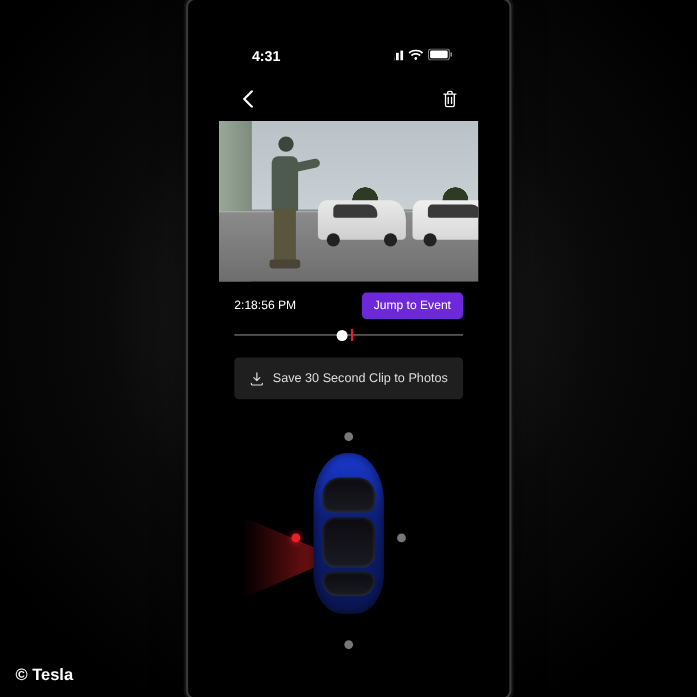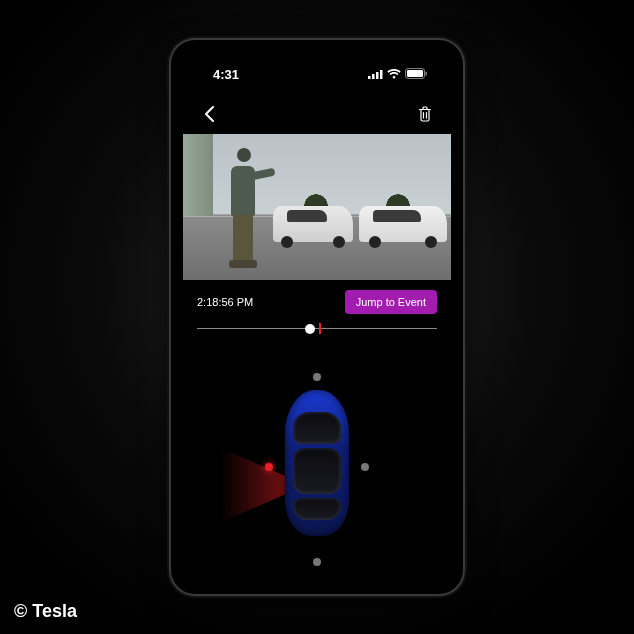--- a/index.html
+++ b/index.html
@@ -9,32 +9,32 @@
     font-family: -apple-system, "SF Pro Text", "Helvetica Neue", Arial, sans-serif;
     color: #fff;
     position: relative;
     overflow: hidden;
   }
   .credit {
     position: absolute;
     left: 14px;
     bottom: 12px;
     color: #fff;
-    font-size: 18px;
+    font-size: 15px;
     font-weight: 600;
   }
   .phone {
     position: absolute;
     left: 50%; top: 50%;
     transform: translate(-50%, -50%);
-    width: 292px; height: 554px;
+    width: 292px; height: 634px;
     background: #000;
-    border-radius: 24px;
+    border-radius: 6px;
     box-shadow: 0 0 0 2px #3a3a3a, 0 0 0 4px #111, 0 10px 30px rgba(0,0,0,0.6);
-    padding: 12px;
+    padding: 28px;
   }
   .screen {
     width: 100%; height: 100%;
     background: #000;
     border-radius: 36px;
     overflow: hidden;
     position: relative;
     display: flex;
     flex-direction: column;
   }
@@ -93,21 +93,21 @@
   .car .win { position:absolute; top:4px; left:14px; right:26px; height:12px; background:#3a3a3a; border-radius:4px 8px 2px 2px; }
   .car .wheel { position:absolute; bottom:-6px; width:12px; height:12px; background:#222; border-radius:50%; }
   .edge { position:absolute; left:0; top:0; bottom:0; width:30px; background: linear-gradient(90deg, #9aa89a, #7e8c7e); }
   .time-row {
     display: flex; justify-content: space-between; align-items: center;
     padding: 10px 14px 6px 14px;
     flex: 0 0 auto;
   }
   .timestamp { font-size: 11px; color: #fff; }
   .jump-btn {
-    background: #a21caf; color: #fff; border: none;
+    background: #6d28d9; color: #fff; border: none;
     font-size: 11px; font-weight: 500;
     padding: 6px 11px; border-radius: 4px; cursor: pointer;
   }
   .slider-wrap { padding: 8px 14px 14px 14px; position: relative; flex: 0 0 auto; }
   .track { height: 1px; background: #888; position: relative; }
   .thumb { position: absolute; top: 50%; transform: translate(-50%,-50%); width: 10px; height: 10px; background: #fff; border-radius: 50%; }
   .event-mark { position: absolute; top: -5px; width: 2px; height: 11px; background: #e82127; }
   .save-btn {
     margin: 6px 14px 0 14px;
     background: #1f1f1f; color: #ddd;
@@ -213,20 +213,26 @@
       <button class="jump-btn">Jump to Event</button>
     </div>
 
     <div class="slider-wrap">
       <div class="track">
         <div class="event-mark" style="left:51%"></div>
         <div class="thumb" style="left:47%"></div>
       </div>
     </div>
 
+    <button class="save-btn">
+      <svg width="13" height="13" viewBox="0 0 13 13">
+          <path d="M6.5 1v7m0 0L3.8 5.3M6.5 8l2.7-2.7M1.5 10.5v.5c0 .55.45 1 1 1h8c.55 0 1-.45 1-1v-.5" stroke="#ddd" stroke-width="1.1" fill="none" stroke-linecap="round" stroke-linejoin="round"></path>
+        </svg>
+      <span>Save 30 Second Clip to Photos</span>
+    </button>
 
     <div class="car-view">
       <div class="beam"></div>
       <div class="topcar">
         <div class="body-shape"></div>
         <div class="glass ws"></div>
         <div class="glass roof"></div>
         <div class="glass rw"></div>
       </div>
       <div class="cam-dot front"></div>

